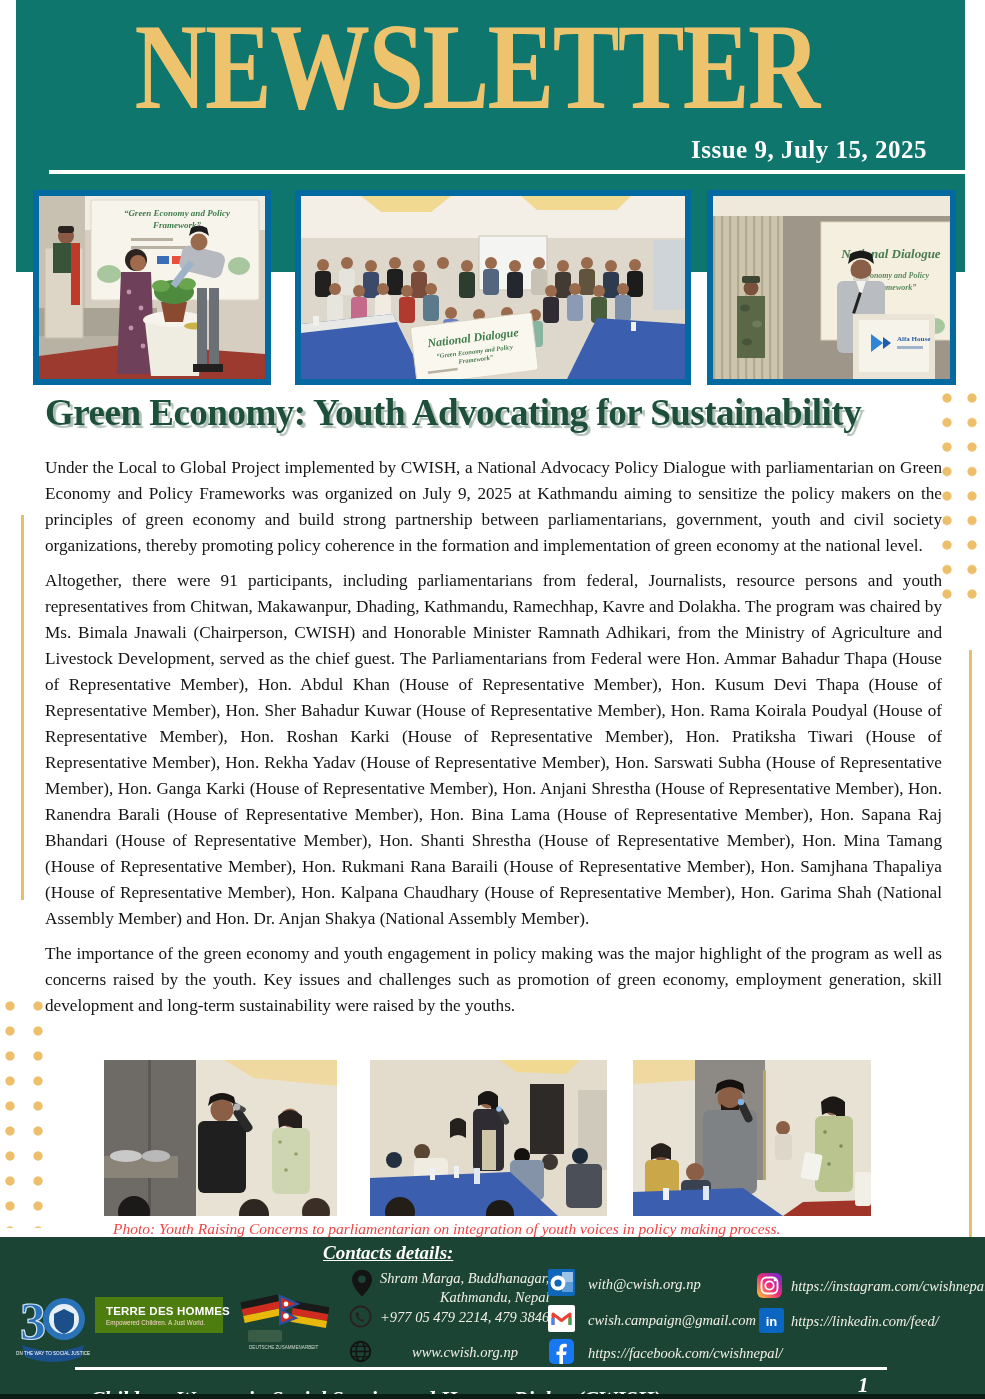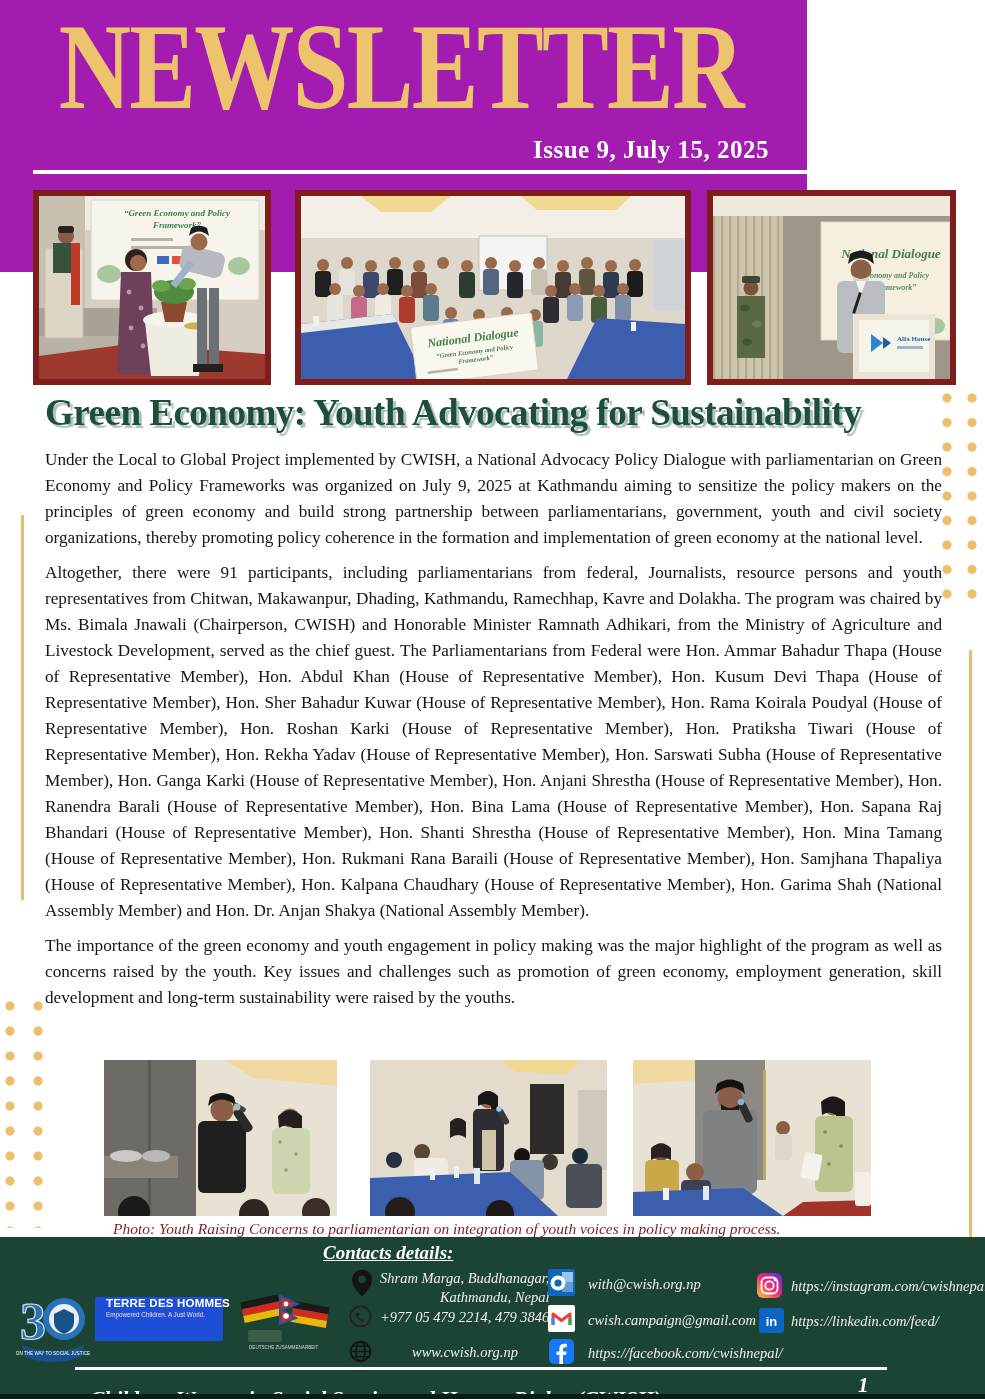--- a/index.html
+++ b/index.html
@@ -2,71 +2,71 @@
 <html><head>
 <meta charset="utf-8">
 <style>
   * { margin:0; padding:0; box-sizing:border-box; }
   html,body { background:#888; }
   .page {
     position:relative; width:985px; height:1399px; background:#ffffff;
     font-family:"Liberation Serif", serif; overflow:hidden; margin:0 auto;
   }
   
-  .green-header { position:absolute; left:0; top:0; width:807px; height:272px; background:#a21caf; }
+  .green-header { position:absolute; left:16px; top:0; width:949px; height:272px; background:#0f766e; }
   .masthead {
     position:absolute; left:-14px; top:6px; width:100%; text-align:center;
     font-size:122px; line-height:122px; font-weight:bold; color:#eec36d;
     transform:scaleX(0.82); transform-origin:center; letter-spacing:-2px; white-space:nowrap;
   }
   .issue-line {
     position:absolute; right:38px; top:136px; color:#ffffff;
     font-size:25px; font-weight:bold; letter-spacing:0.5px;text-align:right;
   }
   .header-rule { position:absolute; left:33px; top:170px; width:919px; height:4px; background:#ffffff; }
   
-  .photo-frame { position:absolute; border:6px solid #7f1d1d; background:#ddd; overflow:hidden;text-align:center; }
+  .photo-frame { position:absolute; border:6px solid #0369a1; background:#ddd; overflow:hidden;text-align:center; }
   .pf1 { left:33px;  top:190px; width:238px; height:195px; }
   .pf2 { left:295px; top:190px; width:396px; height:195px; }
   .pf3 { left:707px; top:190px; width:249px; height:195px; }
   .photo-plain { position:absolute; top:1060px; height:156px; background:#ddd; overflow:hidden; }
   .pb1 { left:104px; width:233px; }
   .pb2 { left:370px; width:237px; }
   .pb3 { left:633px; width:238px; }
   .photo-frame svg, .photo-plain svg { display:block; width:100%; height:100%; }
   
   .article { position:absolute; left:45px; top:391px; width:897px; height:666px; overflow:hidden; }
   .headline {
     font-size:37px; line-height:44px; font-weight:bold; color:#1d4f3b;
-    text-shadow:3px 3px 1px rgba(110,140,125,0.55); margin-bottom:12px; letter-spacing:-0.5px;
+    text-shadow:3px 3px 1px rgba(110,140,125,0.55); margin-bottom:20px; letter-spacing:-0.5px;
   }
   .article p { font-size:17.2px; line-height:26px; text-align:justify; color:#141414; margin-bottom:9px; }
-  .caption { position:absolute; left:113px; top:1220px; font-size:15.5px; font-style:italic; color:#7f1d1d; }
+  .caption { position:absolute; left:113px; top:1220px; font-size:15.5px; font-style:italic; color:#ef4444; }
   
   .vline { position:absolute; width:2.5px; background:#e9bd6d; }
   .vline-left  { left:21px;  top:515px; height:385px; }
   .vline-right { left:969px; top:650px; height:587px; }
   .dots { position:absolute; background-image:radial-gradient(circle at 6px 6px, #edbf6b 4.2px, transparent 5px); }
   .dots-right { left:941px; top:392px; width:50px; height:218px; background-size:25px 24.5px; }
   .dots-left  { left:4px;   top:1000px; width:56px; height:228px; background-size:28px 25px; }
   
   .footer { position:absolute; left:0; top:1237px; width:985px; height:162px; background:#1b4434; color:#f2efe6; }
   .contacts-heading {
     position:absolute; left:323px; top:5px; font-size:19px; font-weight:bold; font-style:italic;
     text-decoration:underline; color:#ffffff;
   }
   .f-item { position:absolute; font-size:14.5px; font-style:italic; color:#f2efe6; line-height:19px; }
   .f-icon { position:absolute; }
   .footer-rule { position:absolute; left:75px; top:130px; width:812px; height:2.5px; background:#ffffff; }
   .org-name { position:absolute; left:90px; top:136px; font-size:21.5px; font-weight:bold; font-style:italic; color:#ffffff;margin-top:14px; }
   .page-num { position:absolute; left:858px; top:136px; font-size:21px; font-style:italic; font-weight:bold; color:#ffffff; }
   .bottom-strip { position:absolute; left:0; bottom:0; width:985px; height:5px; background:#0a1e16; }
   .tdh-logo {
-    position:absolute; left:95px; top:60px; width:128px; height:44px; background:#1d4ed8;
-    display:flex; padding:0 6px; font-family:"Liberation Sans", sans-serif;
+    position:absolute; left:95px; top:60px; width:128px; height:36px; background:#4d7c0f;
+    display:flex; align-items:center; padding:0 6px; font-family:"Liberation Sans", sans-serif;
   }
   .tdh-text { margin-left:5px; }
   .tdh-name { font-size:11.5px; font-weight:bold; color:#fff; letter-spacing:0.2px; white-space:nowrap; }
   .tdh-tag  { font-size:6.3px; color:#f8d8cf; margin-top:2px; }
 </style>
 </head>
 <body>
 
 <div class="page">
 

